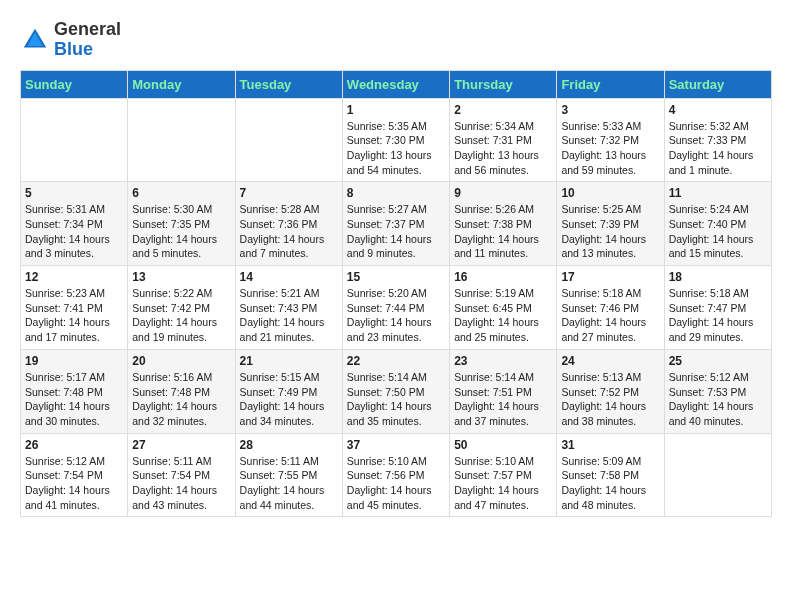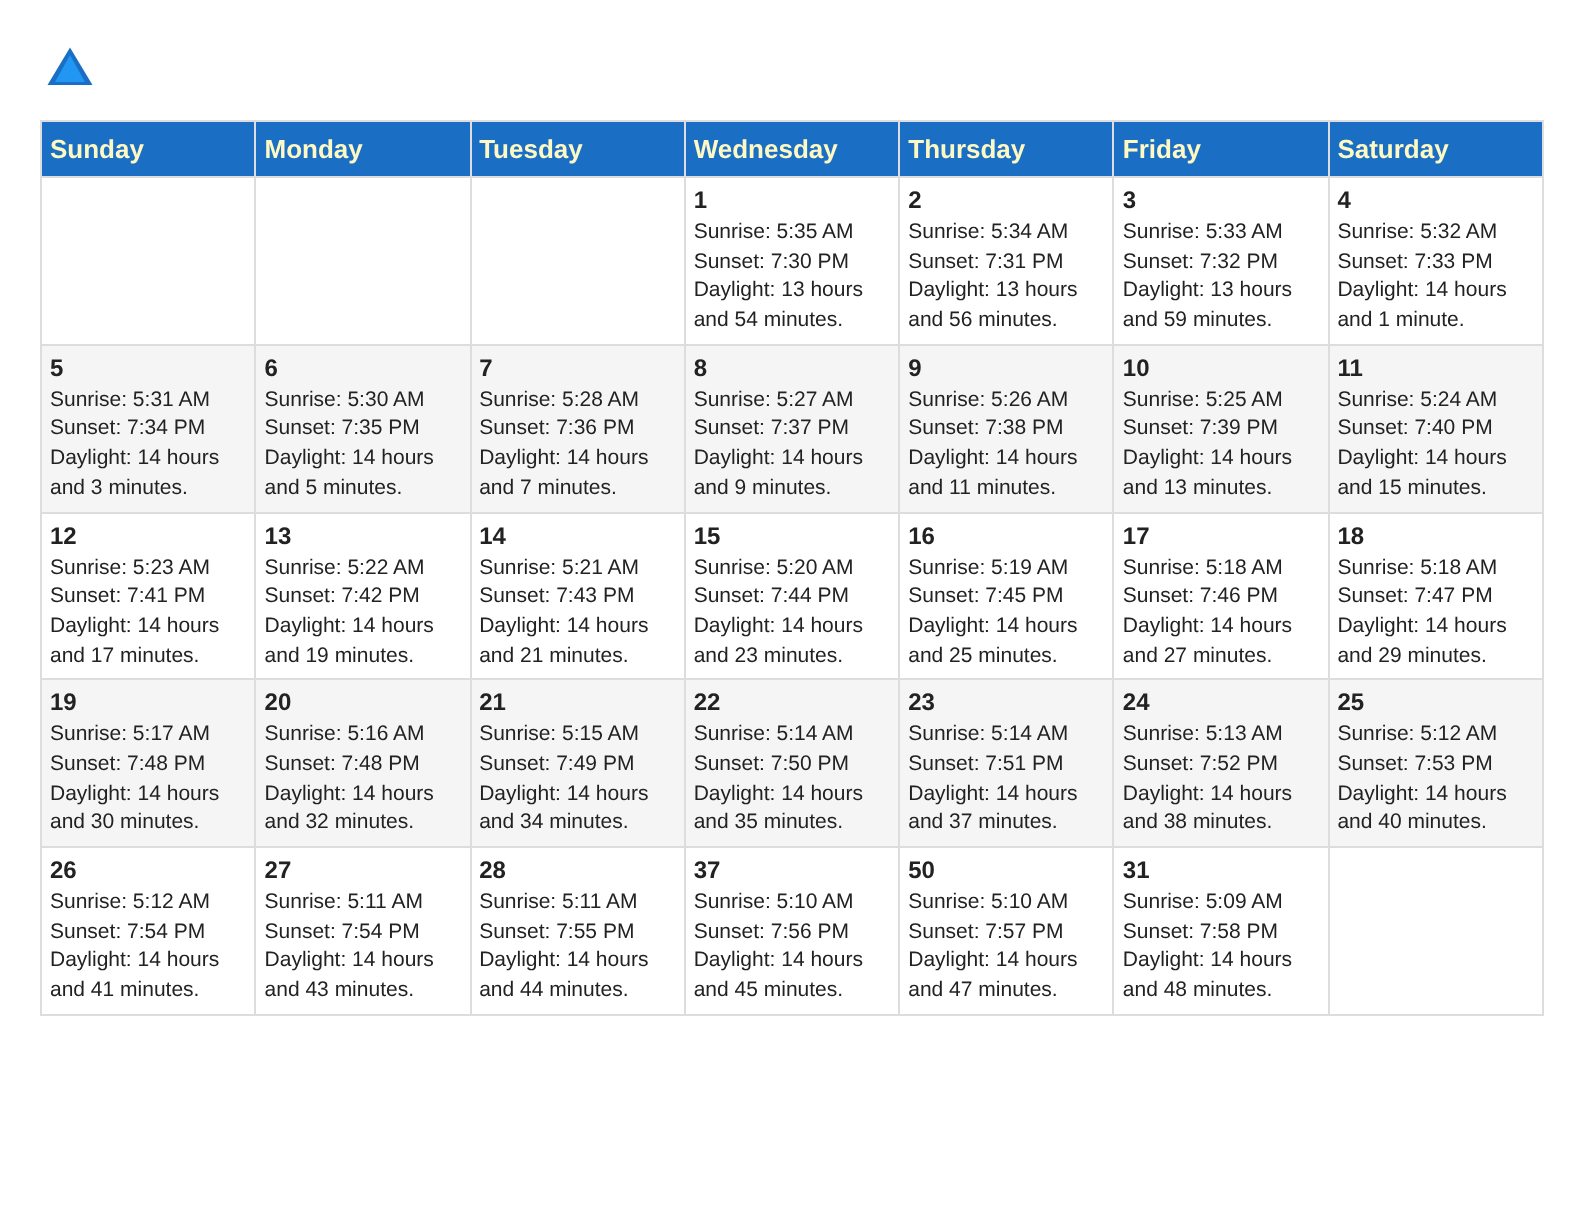--- a/index.html
+++ b/index.html
@@ -51,21 +51,21 @@
     .location {
       font-size: 16px;
       color: #444;
     }
     .calendar {
       width: 100%;
       border-collapse: collapse;
     }
     .calendar th {
       background: #1a6fc4;
-      color: #fef9c3;
+      color: #86efac;
       font-size: 13px;
       font-weight: bold;
       padding: 6px 4px;
       text-align: left;
       border: 1px solid #ddd;
     }
     .calendar td {
       border: 1px solid #ddd;
       vertical-align: top;
       padding: 4px;
@@ -95,20 +95,24 @@
 </head>
 <body>
 
 <div class="header">
   <div class="logo">
     <svg class="logo-icon" viewBox="0 0 40 40">
       <rect width="40" height="40" fill="white"></rect>
       <polygon points="20,5 35,30 5,30" fill="#1a6fc4"></polygon>
       <polygon points="20,10 30,28 10,28" fill="#2196F3"></polygon>
     </svg>
+    <div class="logo-text">
+      <span class="logo-general">General</span>
+      <span class="logo-blue">Blue</span>
+    </div>
   </div>
   <div class="title-block">
   </div>
 </div>
 
 <table class="calendar">
   <thead>
     <tr>
 
     <th>Sunday</th>
@@ -230,21 +234,21 @@
         <td>
           <div class="day-num">15</div>
           <div class="day-info" style="white-space: pre-line;">Sunrise: 5:20 AM
 Sunset: 7:44 PM
 Daylight: 14 hours
 and 23 minutes.</div>
         </td>
         <td>
           <div class="day-num">16</div>
           <div class="day-info" style="white-space: pre-line;">Sunrise: 5:19 AM
-Sunset: 7:45 PM
+Sunset: 6:45 PM
 Daylight: 14 hours
 and 25 minutes.</div>
         </td>
         <td>
           <div class="day-num">17</div>
           <div class="day-info" style="white-space: pre-line;">Sunrise: 5:18 AM
 Sunset: 7:46 PM
 Daylight: 14 hours
 and 27 minutes.</div>
         </td>

